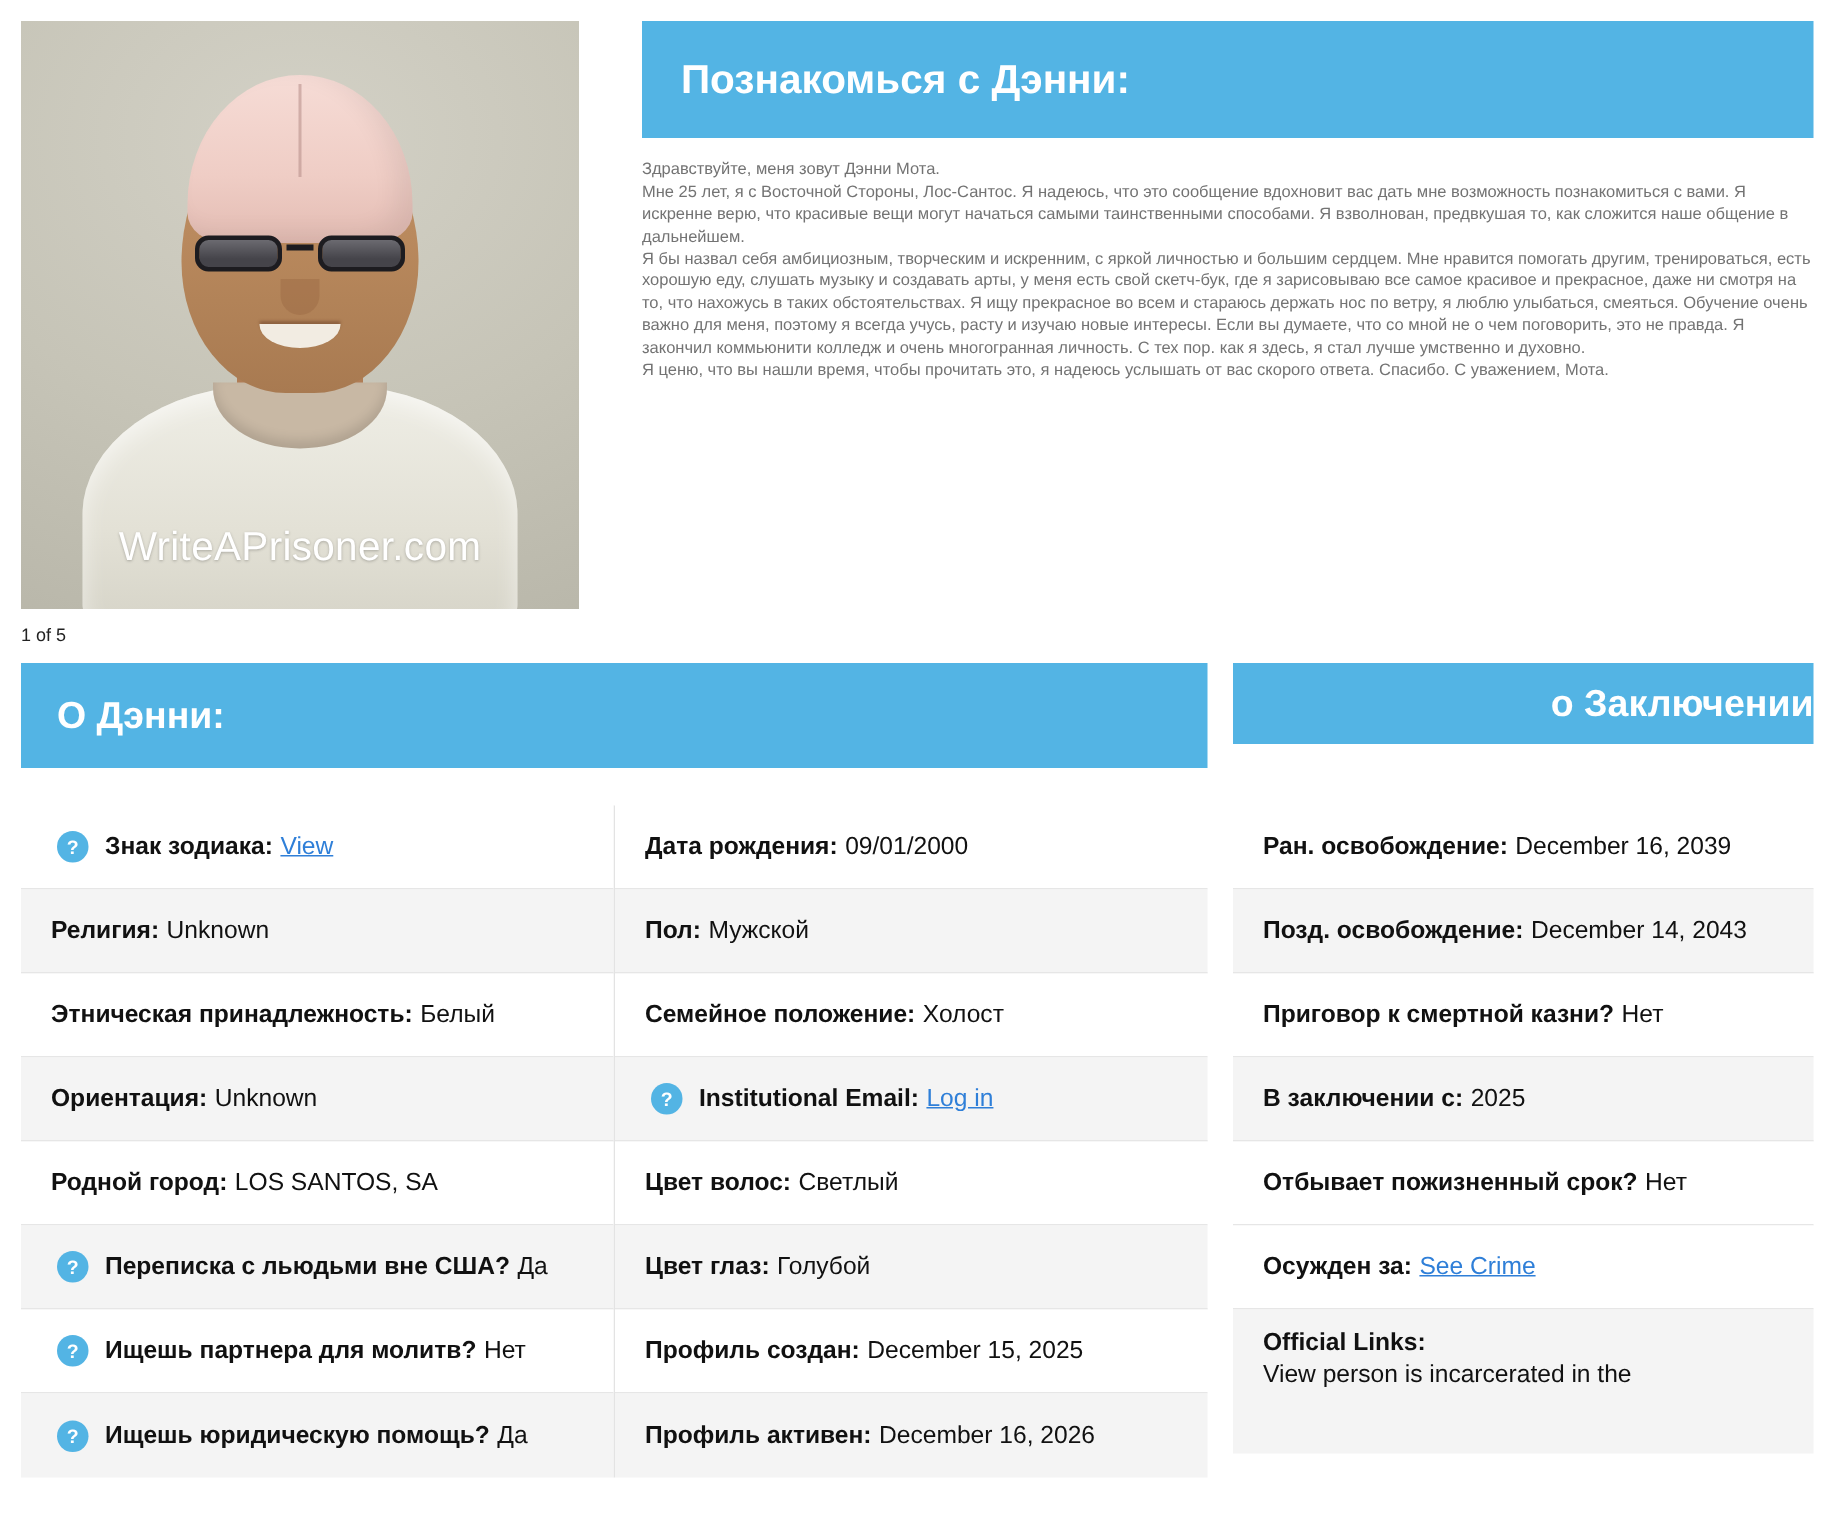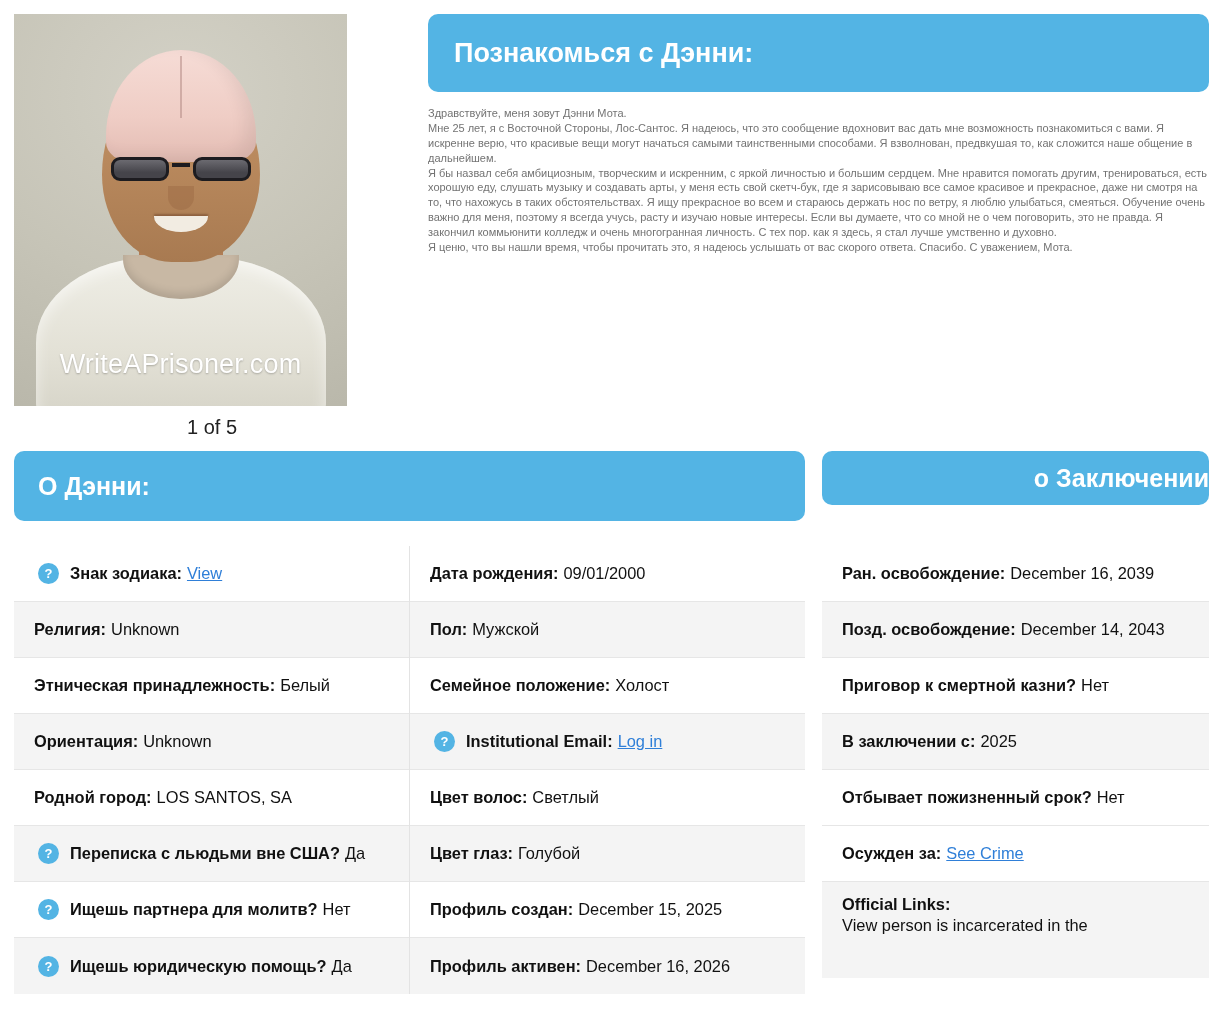--- a/index.html
+++ b/index.html
@@ -22,21 +22,21 @@
     display: flex;
     padding: 14px 14px 0 14px;
     gap: 10px;
   }
   .photo-col {
     width: 396px;
     flex: 0 0 396px;
   }
   .photo-frame {
     position: relative;
-    width: 333px;
+    width: 372px;
     height: 392px;
     overflow: hidden;
     background: #14532d;
   }
   
   .photo-bg {
     position: absolute;
     inset: 0;
     background:
       radial-gradient(ellipse 120% 90% at 50% 20%, #d3d1c6 0%, #c6c4b7 55%, #b9b7aa 100%);
@@ -177,35 +177,34 @@
     left: 50%;
     bottom: 26px;
     transform: translateX(-50%);
     color: #ffffff;
     font-size: 27px;
     letter-spacing: .2px;
     white-space: nowrap;
     text-shadow: 0 1px 2px rgba(0,0,0,.25);
   }
   .photo-caption {
-    text-align: center;
-    font-size: 20px;
+    font-size: 12px;
     color: #222;
     padding-top: 10px;
   }
 
   
   .intro-col {
     flex: 1 1 auto;
     min-width: 0;
     padding-left: 8px;
   }
   .banner {
     background: #53b4e4;
-    border-radius: 10px;
+    border-radius: 0;
     color: #ffffff;
     font-weight: bold;
     display: flex;
     align-items: center;
   }
   .banner-main {
     height: 78px;
     padding: 0 26px;
     font-size: 27px;
   }

